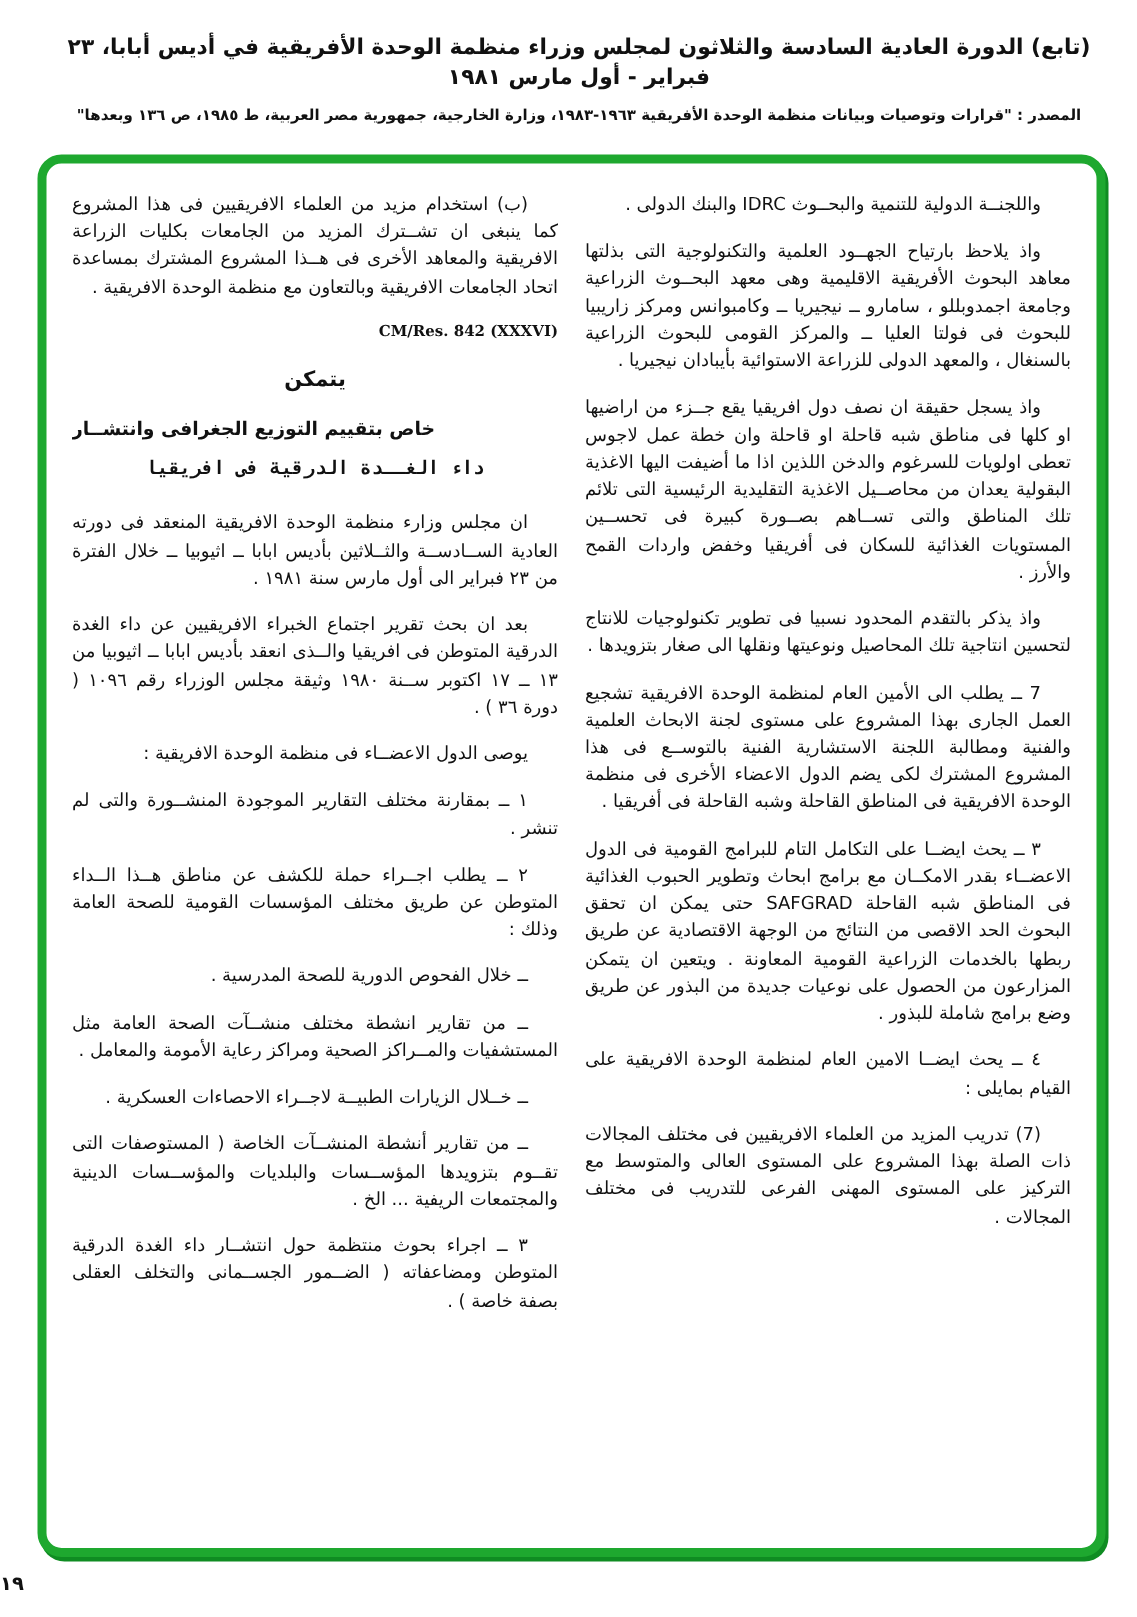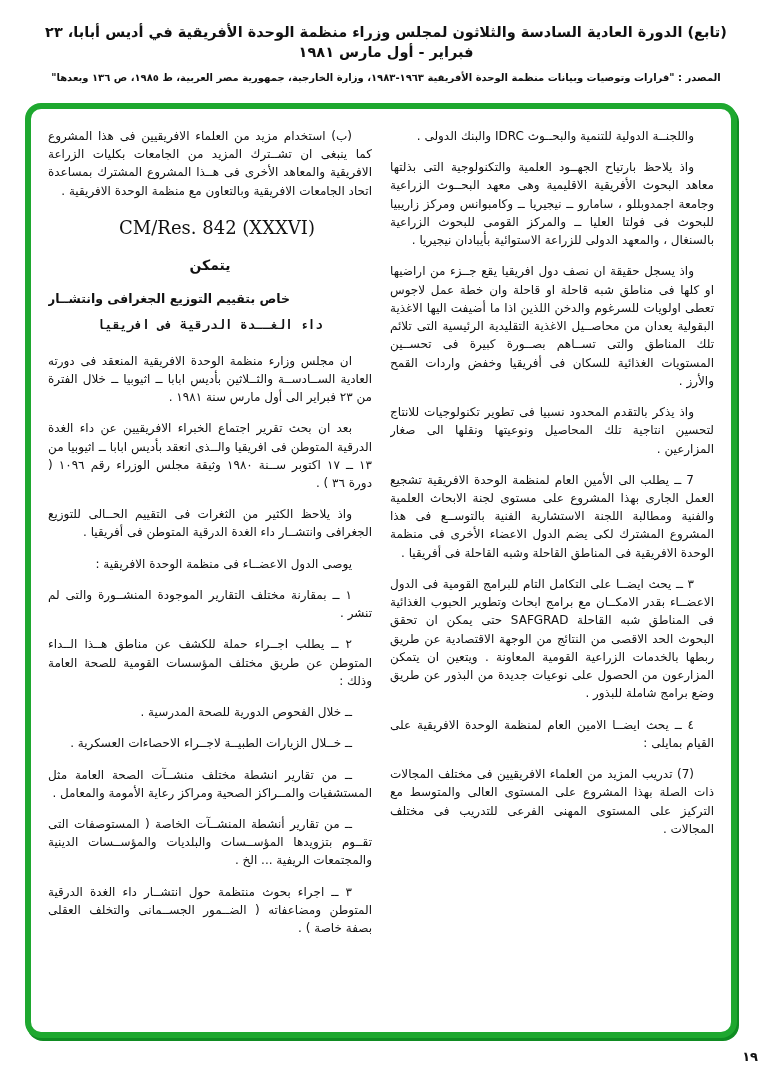--- a/index.html
+++ b/index.html
@@ -68,24 +68,24 @@
   }
   .col p {
     margin: 0 0 13px 0;
     text-indent: 20px;
   }
   .col p:last-child { margin-bottom: 0; }
 
   
   .res-ref {
     direction: ltr;
-    text-align: center;
+    text-align: right;
     font-family: "DejaVu Serif", serif;
-    font-size: 18px;
-    font-weight: 400;
+    font-size: 10px;
+    font-weight: 700;
     margin: 14px 0 14px 0 !important;
     text-indent: 0 !important;
     padding-left: 14px;
   }
   .h-main {
     text-align: center;
     font-weight: bold;
     font-size: 14px;
     margin: 6px 0 12px 0 !important;
     text-indent: 0 !important;
@@ -105,63 +105,62 @@
     text-indent: 0 !important;
     font-family: Liberation Mono, monospace;
   }
 
   
   .page-number {
     position: absolute;
     bottom: 14px;
     left: 0;
     right: 0;
-    text-align: right;
+    text-align: left;
     font-size: 13px;
     font-weight: bold;
     direction: rtl;
   }
 </style>
 </head>
 <body>
 
 <div class="header">
   <div class="header-title">(تابع) الدورة العادية السادسة والثلاثون لمجلس وزراء منظمة الوحدة الأفريقية في أديس أبابا، ٢٣ فبراير - أول مارس ١٩٨١</div>
   <div class="header-source">المصدر : "قرارات وتوصيات وبيانات منظمة الوحدة الأفريقية ١٩٦٣-١٩٨٣، وزارة الخارجية، جمهورية مصر العربية، ط ١٩٨٥، ص ١٣٦ وبعدها"</div>
 </div>
 
 <div class="frame" style="border-color: rgb(30, 168, 47); box-shadow: rgb(15, 140, 34) 2px 3px 0px;">
   <div class="columns">
 
     <div class="col">
       <p>واللجنــة الدولية للتنمية والبحــوث IDRC والبنك الدولى .</p>
       <p>واذ يلاحظ بارتياح الجهــود العلمية والتكنولوجية التى بذلتها معاهد البحوث الأفريقية الاقليمية وهى معهد البحــوث الزراعية وجامعة اجمدوبللو ، سامارو ــ نيجيريا ــ وكامبوانس ومركز زاريبيا للبحوث فى فولتا العليا ــ والمركز القومى للبحوث الزراعية بالسنغال ، والمعهد الدولى للزراعة الاستوائية بأيبادان نيجيريا .</p>
       <p>واذ يسجل حقيقة ان نصف دول افريقيا يقع جــزء من اراضيها او كلها فى مناطق شبه قاحلة او قاحلة وان خطة عمل لاجوس تعطى اولويات للسرغوم والدخن اللذين اذا ما أضيفت اليها الاغذية البقولية يعدان من محاصــيل الاغذية التقليدية الرئيسية التى تلائم تلك المناطق والتى تســاهم بصــورة كبيرة فى تحســين المستويات الغذائية للسكان فى أفريقيا وخفض واردات القمح والأرز .</p>
-      <p>واذ يذكر بالتقدم المحدود نسبيا فى تطوير تكنولوجيات للانتاج لتحسين انتاجية تلك المحاصيل ونوعيتها ونقلها الى صغار المزارعين .</p>
+      <p>واذ يذكر بالتقدم المحدود نسبيا فى تطوير تكنولوجيات للانتاج لتحسين انتاجية تلك المحاصيل ونوعيتها ونقلها الى صغار بتزويدها .</p>
       <p>7 ــ يطلب الى الأمين العام لمنظمة الوحدة الافريقية تشجيع العمل الجارى بهذا المشروع على مستوى لجنة الابحاث العلمية والفنية ومطالبة اللجنة الاستشارية الفنية بالتوســع فى هذا المشروع المشترك لكى يضم الدول الاعضاء الأخرى فى منظمة الوحدة الافريقية فى المناطق القاحلة وشبه القاحلة فى أفريقيا .</p>
       <p>٣ ــ يحث ايضــا على التكامل التام للبرامج القومية فى الدول الاعضــاء بقدر الامكــان مع برامج ابحاث وتطوير الحبوب الغذائية فى المناطق شبه القاحلة SAFGRAD حتى يمكن ان تحقق البحوث الحد الاقصى من النتائج من الوجهة الاقتصادية عن طريق ربطها بالخدمات الزراعية القومية المعاونة . ويتعين ان يتمكن المزارعون من الحصول على نوعيات جديدة من البذور عن طريق وضع برامج شاملة للبذور .</p>
       <p>٤ ــ يحث ايضــا الامين العام لمنظمة الوحدة الافريقية على القيام بمايلى :</p>
       <p>(7) تدريب المزيد من العلماء الافريقيين فى مختلف المجالات ذات الصلة بهذا المشروع على المستوى العالى والمتوسط مع التركيز على المستوى المهنى الفرعى للتدريب فى مختلف المجالات .</p>
     </div>
 
     <div class="col">
       <p>(ب) استخدام مزيد من العلماء الافريقيين فى هذا المشروع كما ينبغى ان تشــترك المزيد من الجامعات بكليات الزراعة الافريقية والمعاهد الأخرى فى هــذا المشروع المشترك بمساعدة اتحاد الجامعات الافريقية وبالتعاون مع منظمة الوحدة الافريقية .</p>
       <p class="res-ref">CM/Res. 842 (XXXVI)</p>
       <p class="h-main">يتمكن</p>
       <p class="h-sub">خاص بتقييم التوزيع الجغرافى وانتشــار</p>
       <p class="h-sub2">داء الغــدة الدرقية فى افريقيا</p>
       <p>ان مجلس وزارء منظمة الوحدة الافريقية المنعقد فى دورته العادية الســادســة والثــلاثين بأديس ابابا ــ اثيوبيا ــ خلال الفترة من ٢٣ فبراير الى أول مارس سنة ١٩٨١ .</p>
       <p>بعد ان بحث تقرير اجتماع الخبراء الافريقيين عن داء الغدة الدرقية المتوطن فى افريقيا والــذى انعقد بأديس ابابا ــ اثيوبيا من ١٣ ــ ١٧ اكتوبر ســنة ١٩٨٠ وثيقة مجلس الوزراء رقم ١٠٩٦ ( دورة ٣٦ ) .</p>
-      <p>واذ يلاحظ الكثير من الثغرات فى التقييم الحــالى للتوزيع الجغرافى وانتشــار داء الغدة الدرقية المتوطن فى أفريقيا .</p>
       <p>يوصى الدول الاعضــاء فى منظمة الوحدة الافريقية :</p>
       <p>١ ــ بمقارنة مختلف التقارير الموجودة المنشــورة والتى لم تنشر .</p>
       <p>٢ ــ يطلب اجــراء حملة للكشف عن مناطق هــذا الــداء المتوطن عن طريق مختلف المؤسسات القومية للصحة العامة وذلك :</p>
       <p>ــ خلال الفحوص الدورية للصحة المدرسية .</p>
+      <p>ــ من تقارير انشطة مختلف منشــآت الصحة العامة مثل المستشفيات والمــراكز الصحية ومراكز رعاية الأمومة والمعامل .</p>
       <p>ــ خــلال الزيارات الطبيــة لاجــراء الاحصاءات العسكرية .</p>
-      <p>ــ من تقارير انشطة مختلف منشــآت الصحة العامة مثل المستشفيات والمــراكز الصحية ومراكز رعاية الأمومة والمعامل .</p>
       <p>ــ من تقارير أنشطة المنشــآت الخاصة ( المستوصفات التى تقــوم بتزويدها المؤســسات والبلديات والمؤســسات الدينية والمجتمعات الريفية ... الخ .</p>
       <p>٣ ــ اجراء بحوث منتظمة حول انتشــار داء الغدة الدرقية المتوطن ومضاعفاته ( الضــمور الجســمانى والتخلف العقلى بصفة خاصة ) .</p>
     </div>
 
   </div>
 </div>
 
 <div class="page-number">١٩</div>
 
 </body></html>

